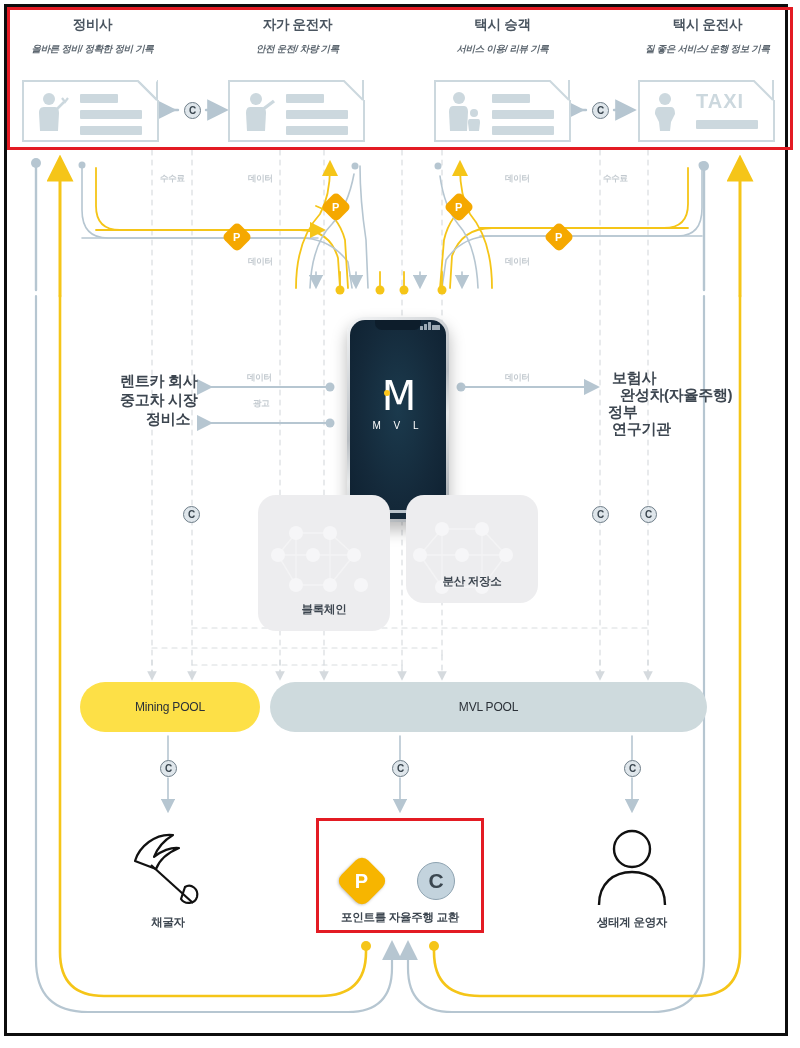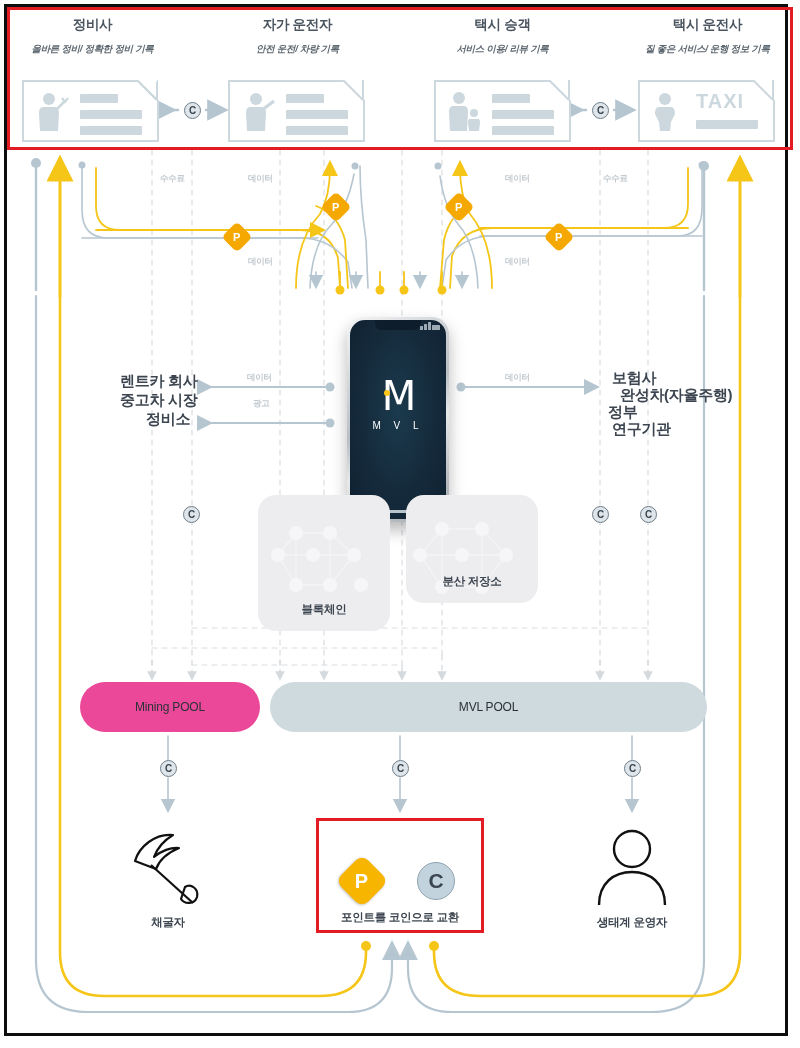--- a/index.html
+++ b/index.html
@@ -37,21 +37,21 @@
   #dot{position:absolute;left:2px;top:14px;width:6px;height:6px;border-radius:50%;background:#ffc61a;}
   #logotext{margin-top:4px;font-size:10px;letter-spacing:5px;color:#fff;font-weight:400;}
 
   
   .netcard{position:absolute;border-radius:18px;background:#ededef;margin-top:45px;}
   .netcard .cap{position:absolute;left:0;right:0;bottom:14px;text-align:center;font-size:11.5px;font-weight:700;color:#3d4650;letter-spacing:-.3px;}
 
   
   .pool{position:absolute;border-radius:30px;display:flex;align-items:center;justify-content:center;
         font-size:12px;color:#2b3138;letter-spacing:-.2px;}
-  #miningpool{left:80px;top:682px;width:180px;height:50px;background:#ec4899;}
+  #miningpool{left:80px;top:682px;width:180px;height:50px;background:#fde047;}
   #mvlpool{left:270px;top:682px;width:437px;height:50px;background:#cedadd;}
 
   
   .bottomitem{position:absolute;text-align:center;width:180px;}
   .bottomitem .cap{font-size:11.5px;color:#3d4650;font-weight:700;letter-spacing:-.3px;}
   #exchangebox{position:absolute;left:316px;top:818px;width:168px;height:115px;border:3px solid #e31b23;box-sizing:border-box;background:#fff;}
   #tophighlight{position:absolute;left:7px;top:7px;width:786px;height:143px;border:3px solid #e31b23;box-sizing:border-box;}
 
   
   .cbadge{position:absolute;width:17px;height:17px;border-radius:50%;background:#dfe6eb;border:1.6px solid #6e7d88;
@@ -424,21 +424,21 @@
   <div class="bottomitem" style="left:310px;top:838px;width:180px;">
     <div style="position:relative;height:66px;">
       <div class="pbadge" style="left:33px;top:24px;width:38px;height:38px;border-radius:9px;background:#f7b500;box-shadow:0 1px 3px rgba(0,0,0,.25);">
         <span style="font-size:20px;">P</span>
       </div>
       <div style="position:absolute;left:107px;top:24px;width:38px;height:38px;border-radius:50%;background:#c3d3dd;border:1.5px solid #8ea3b1;
                   display:flex;align-items:center;justify-content:center;font-size:21px;font-weight:700;color:#3b4750;box-sizing:border-box;">
         <span>C</span>
       </div>
     </div>
-    <div class="cap" style="margin-top:6px;">포인트를 코인으로 교환</div>
+    <div class="cap" style="margin-top:6px;">포인트를 자율주행 교환</div>
   </div>
 
   <div class="bottomitem" style="left:542px;top:825px;">
     <svg width="90" height="82" viewBox="0 0 90 82" style="display:block;margin:0 auto">
       <g stroke="#111" stroke-width="2.4" fill="none">
         <circle cx="45" cy="24" r="18"></circle>
         <path d="M12,80 C12,58 27,47 45,47 C63,47 78,58 78,80"></path>
       </g>
     </svg>
     <div class="cap" style="margin-top:8px;">생태계 운영자</div>

